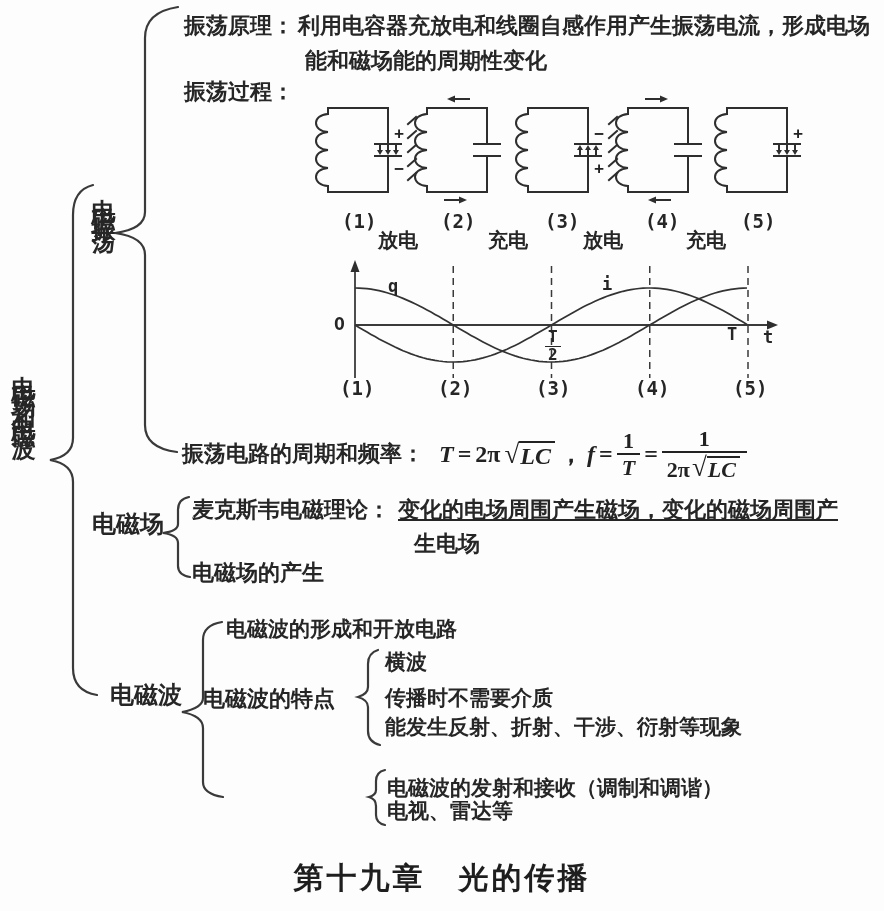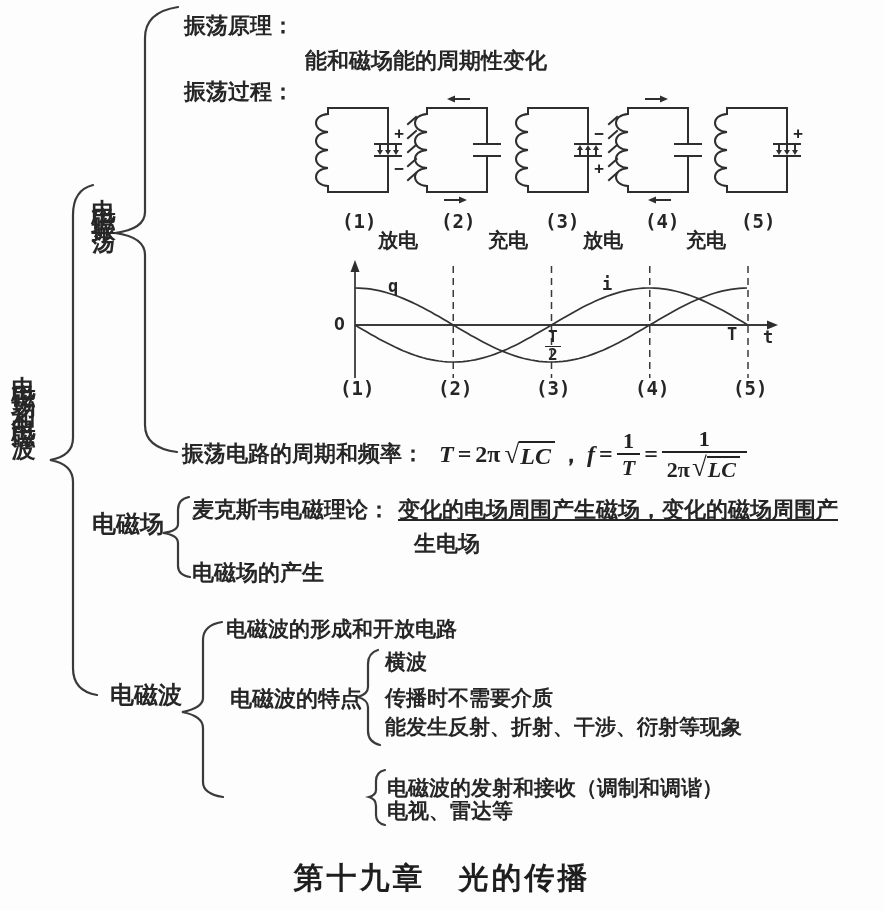--- a/index.html
+++ b/index.html
@@ -47,20 +47,21 @@
     <path class="stroke" d="M 189 497 Q 178 499 178 510 L 178 524 Q 178 531 163 533 Q 178 535 178 543 L 178 566 Q 178 575 190 577"></path>
     <path class="stroke" d="M 222 622 Q 203 625 203 640 L 203 698 Q 203 708 182 712 Q 203 716 203 728 L 203 782 Q 203 794 223 797"></path>
     <path class="stroke" d="M 378 650 Q 368 653 368 664 L 368 687 Q 368 694 358 697 Q 368 700 368 707 L 368 731 Q 368 742 380 745"></path>
     <path class="stroke" d="M 385 770 Q 376 772 376 781 L 376 790 Q 376 795 369 797 Q 376 799 376 806 L 376 815 Q 376 823 385 825"></path>
   </svg>
 
   <div class="t vert s24" style="left:10px; top:356px;">电磁场和电磁波</div>
   <div class="t vert s24" style="left:90px; top:179px;">电磁振荡</div>
 
   <div class="t s22" style="left:184px; top:13px;">振荡原理：</div>
+  <div class="t s22" style="left:298px; top:13px;">利用电容器充放电和线圈自感作用产生振荡电流，形成电场</div>
   <div class="t s22" style="left:298px; top:48px;margin-left:7px;">能和磁场能的周期性变化</div>
   <div class="t s22" style="left:184px; top:79px;">振荡过程：</div>
 
   <svg style="left:300px; top:88px;" width="510" height="132" viewBox="0 0 510 132">
 
     <g>
       <path class="cir" d="M 28 20 H 88 V 56 M 75 56 H 101 M 75 68 H 101 M 88 68 V 104 H 28 M 28 20 V 26 M 28 98 V 104"></path>
       <path class="cir" d="M 28 26 c -16 1 -16 17 0 18 c -16 1 -16 17 0 18 c -16 1 -16 17 0 18 c -16 1 -16 17 0 18"></path>
       <g>
           <path class="cir" d="M 80 57 V 63 M 88 57 V 63 M 96 57 V 63"></path>
@@ -196,21 +197,21 @@
   </div>
 
   <div class="t s24" style="left:92px; top:510px;">电磁场</div>
   <div class="t s22" style="left:192px; top:497px;">麦克斯韦电磁理论：</div>
   <div class="t s22" style="left:398px; top:497px;text-decoration:underline;">变化的电场周围产生磁场，变化的磁场周围产</div>
   <div class="t s22" style="left:414px; top:531px;">生电场</div>
   <div class="t s22" style="left:192px; top:560px;">电磁场的产生</div>
 
   <div class="t s24" style="left:110px; top:681px;">电磁波</div>
   <div class="t s21" style="left:226px; top:617px;">电磁波的形成和开放电路</div>
-  <div class="t s22" style="left:230px; top:686px;">电磁波的特点</div>
+  <div class="t s22" style="left:203px; top:686px;">电磁波的特点</div>
   <div class="t s21" style="left:385px; top:650px;">横波</div>
   <div class="t s21" style="left:385px; top:686px;">传播时不需要介质</div>
   <div class="t s21" style="left:385px; top:715px;">能发生反射、折射、干涉、衍射等现象</div>
   <div class="t s21" style="left:387px; top:776px;">电磁波的发射和接收（调制和调谐）</div>
   <div class="t s21" style="left:387px; top:799px;">电视、雷达等</div>
 
   <div class="footer" style="top:858px;">第十九章　光的传播</div>
 
 </div>
 

